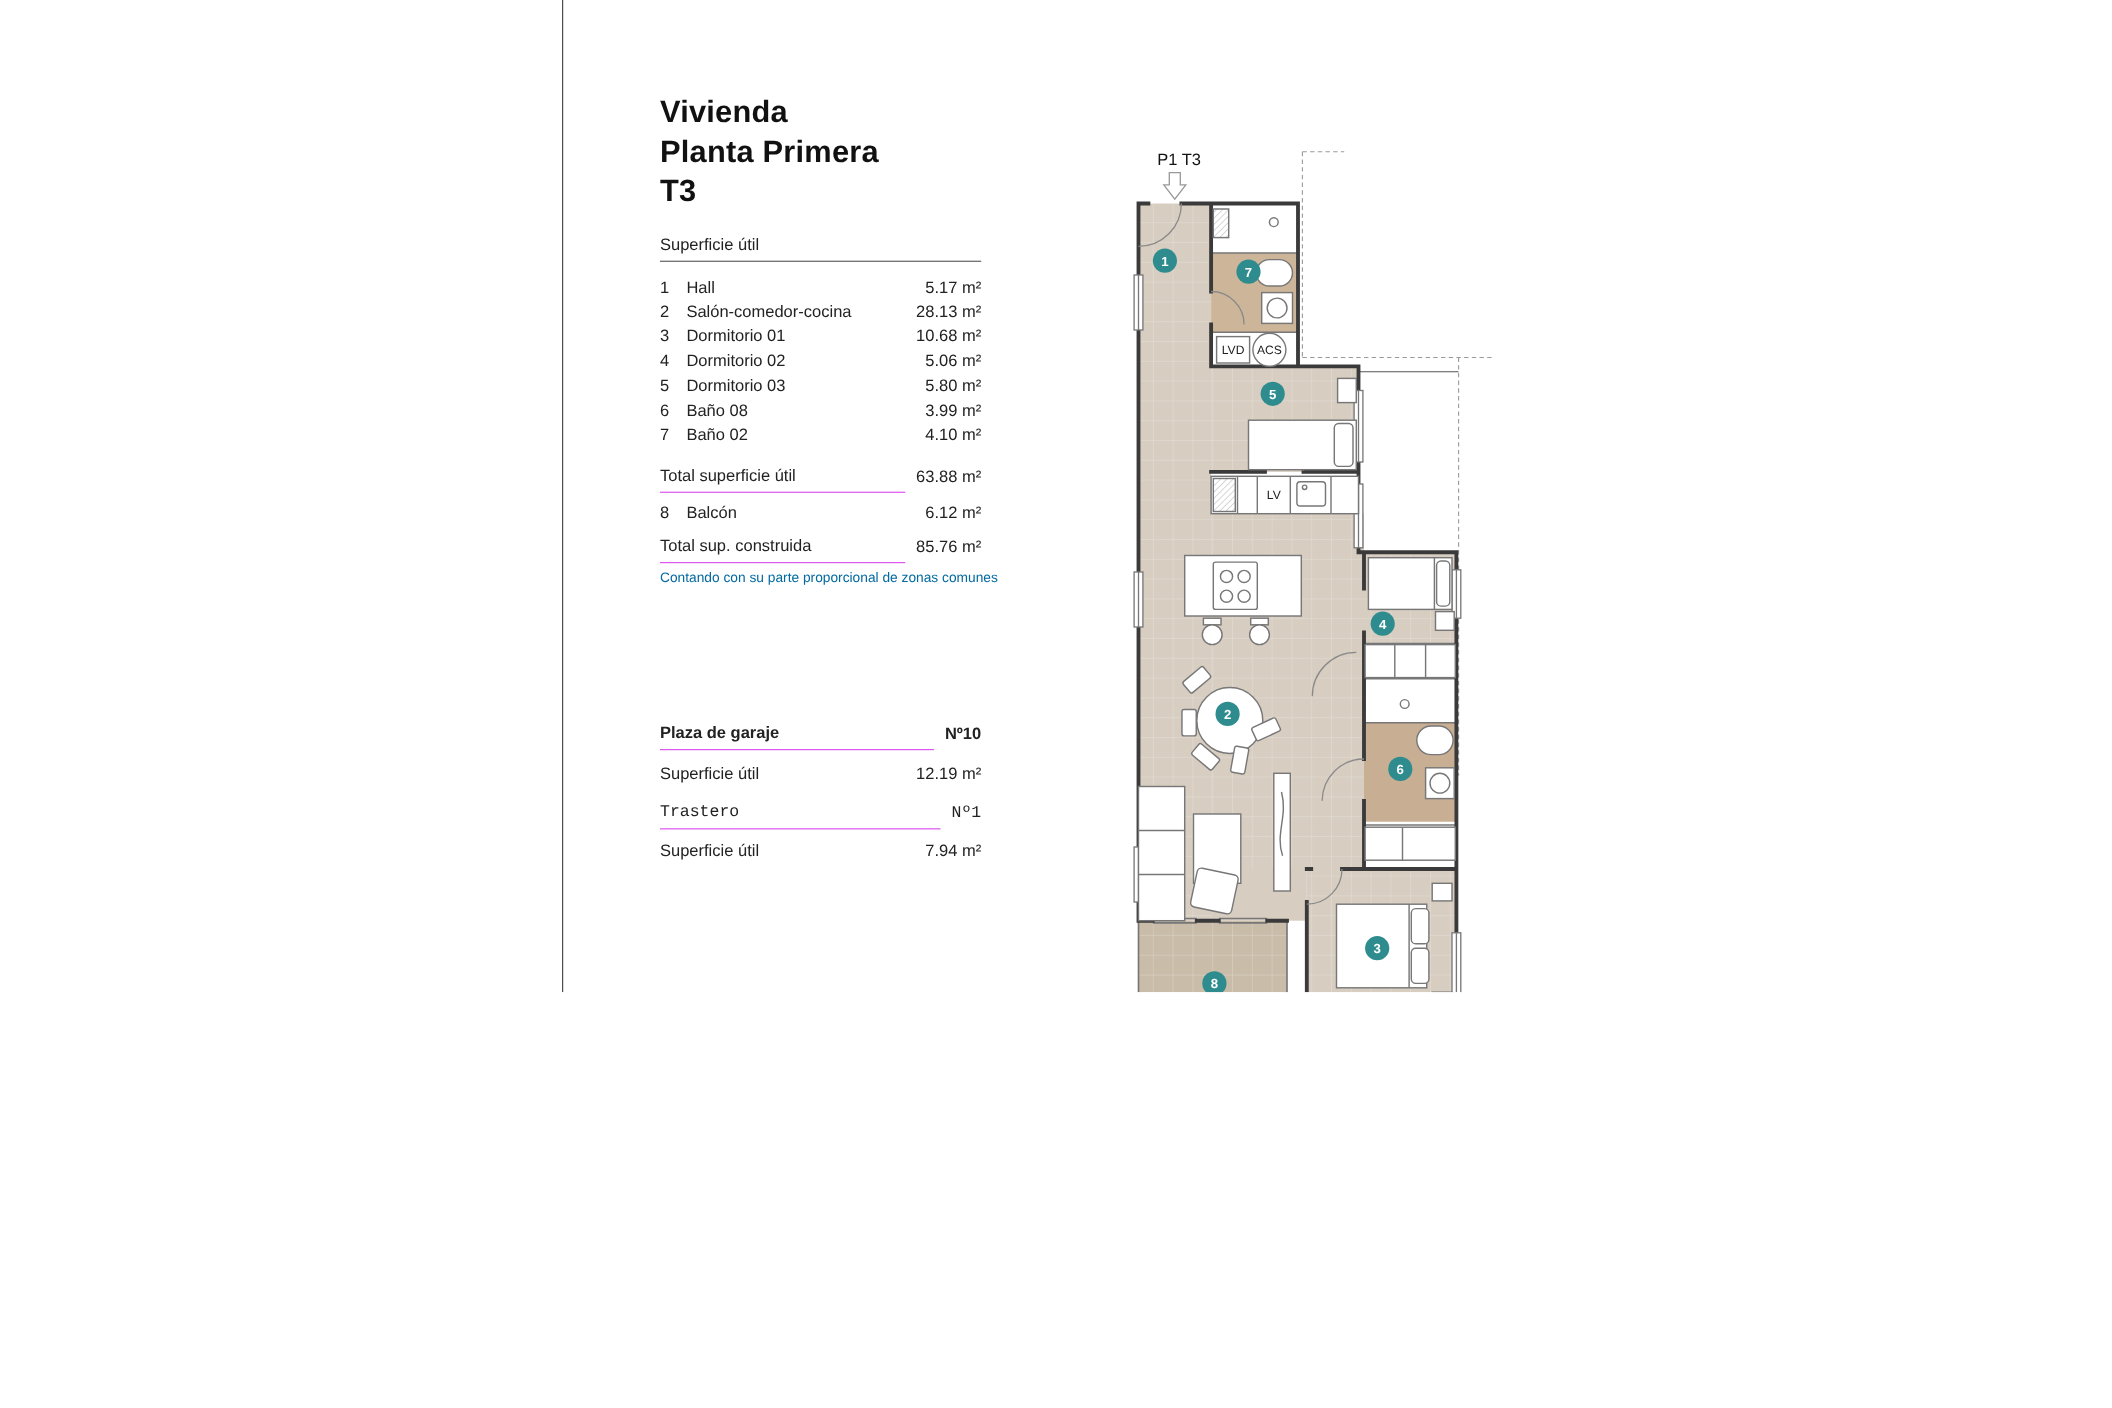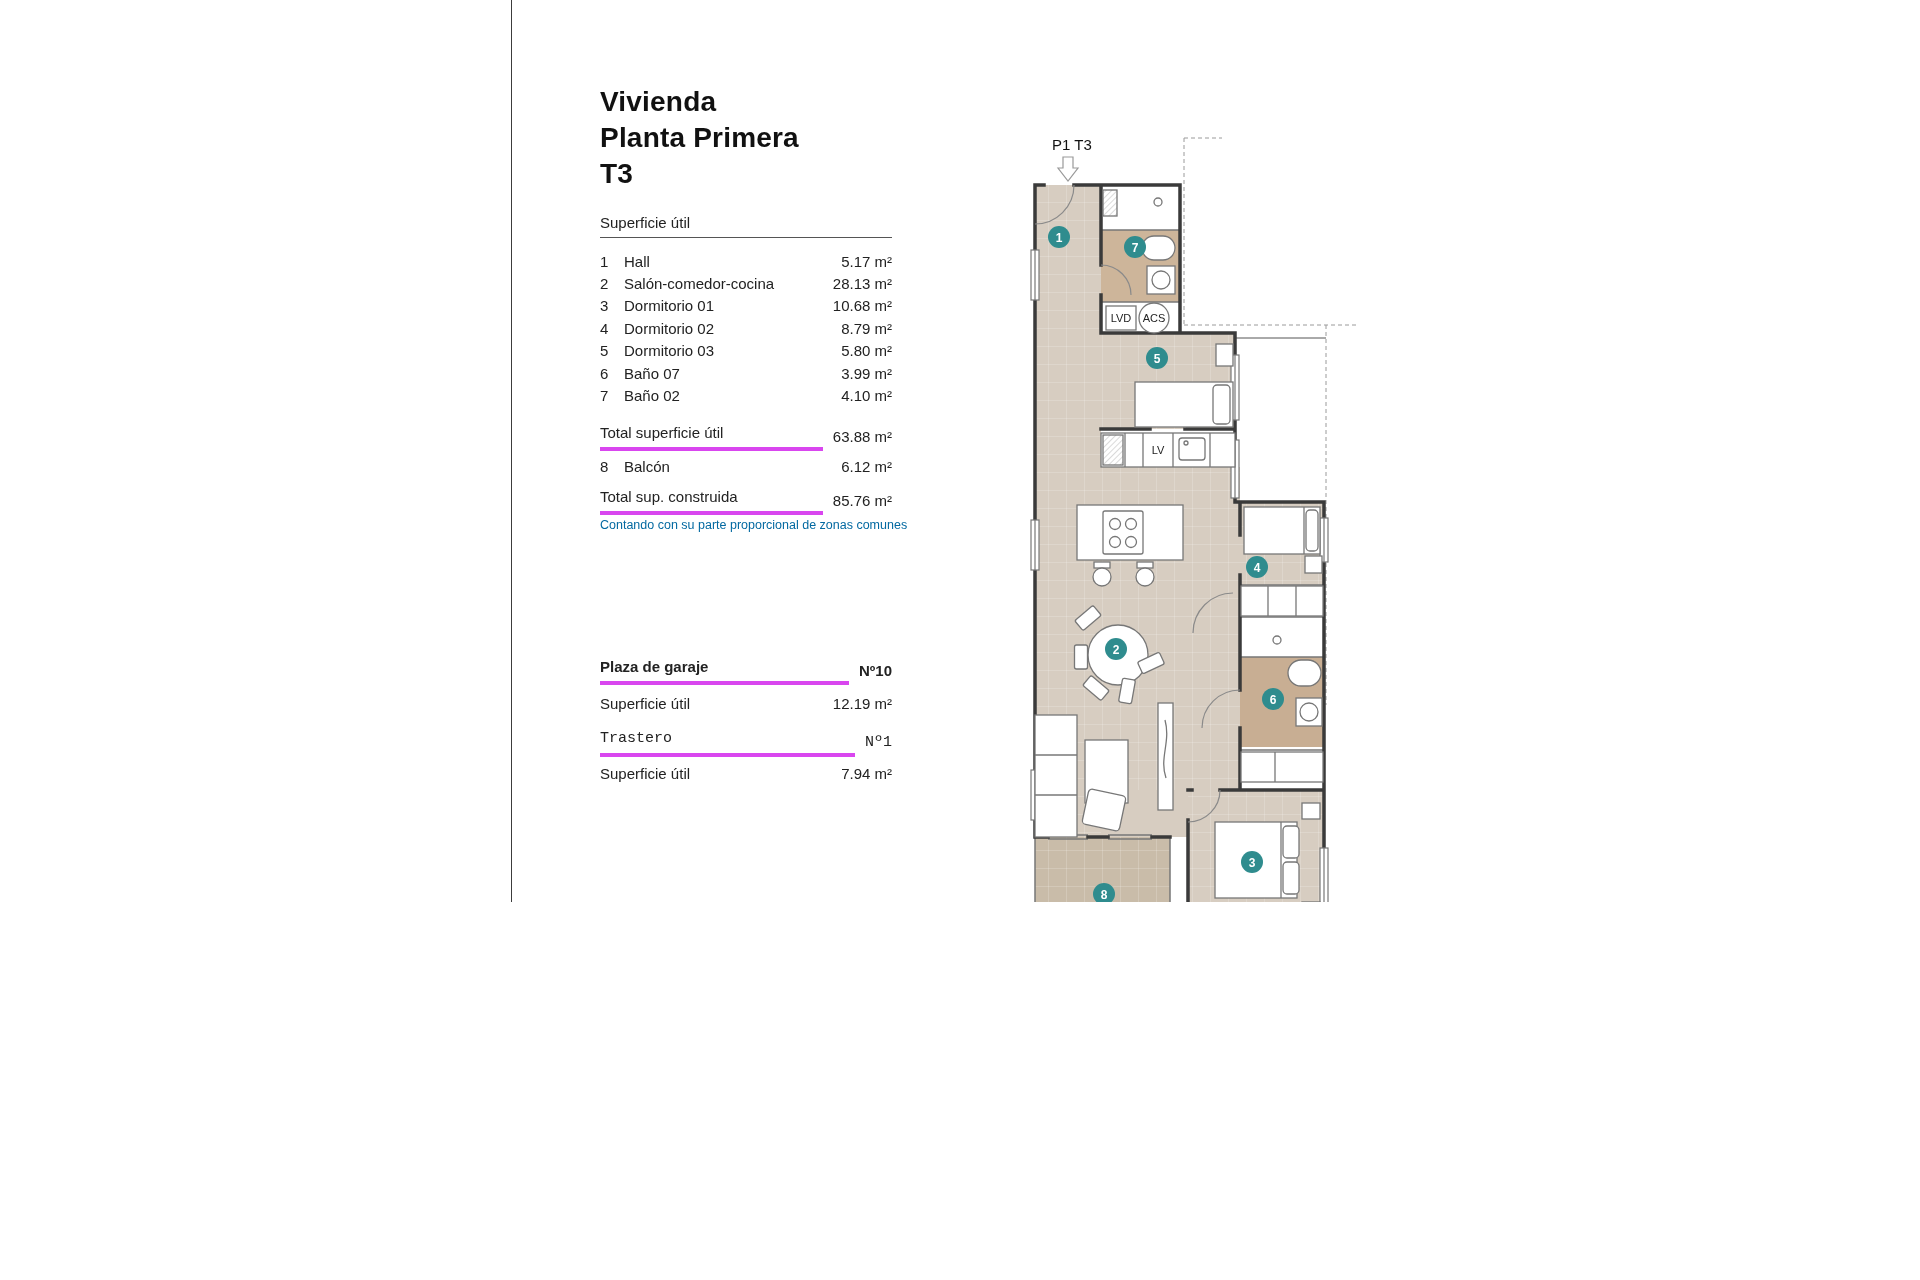--- a/index.html
+++ b/index.html
@@ -8,21 +8,21 @@
   .vline{position:absolute;left:511px;top:0;width:1px;height:1280px;background:#3c3c3c;}
   .title{position:absolute;left:600px;top:84px;font-size:28px;font-weight:700;line-height:36px;color:#111;letter-spacing:0.2px;}
   .hdr-row{position:absolute;left:600px;width:292px;font-size:15px;color:#222;
            border-bottom:1px solid #555;padding-bottom:6px;}
   .rows{position:absolute;left:600px;top:250px;width:292px;}
   .arow{display:flex;align-items:center;height:22.4px;font-size:15px;}
   .arow .num{width:24px;}
   .arow .lbl{flex:1;}
   .arow .val{text-align:center;}
   .trow{position:absolute;left:600px;width:292px;display:flex;align-items:flex-end;font-size:15px;}
-  .trow .lbl-ul{flex:1;border-bottom:4px solid #d946ef;padding-bottom:6px;margin-right:10px;}
+  .trow .lbl-ul{flex:1;border-bottom:1px solid #d946ef;padding-bottom:6px;margin-right:10px;}
   .trow .val{padding-bottom:6px;}
   .note{position:absolute;left:600px;top:518px;width:330px;font-size:12.5px;color:#0369a1;}
   svg{position:absolute;}
   text{font-family:"Liberation Sans", sans-serif;}
 </style>
 </head>
 <body>
 
 <div id="canvas">
 
@@ -48,30 +48,30 @@
       <span class="val">28.13 m²</span>
     </div>
     <div class="arow">
       <span class="num">3</span>
       <span class="lbl">Dormitorio 01</span>
       <span class="val">10.68 m²</span>
     </div>
     <div class="arow">
       <span class="num">4</span>
       <span class="lbl">Dormitorio 02</span>
-      <span class="val">8.79 m²</span>
+      <span class="val">5.06 m²</span>
     </div>
     <div class="arow">
       <span class="num">5</span>
       <span class="lbl">Dormitorio 03</span>
       <span class="val">5.80 m²</span>
     </div>
     <div class="arow">
       <span class="num">6</span>
-      <span class="lbl">Baño 07</span>
+      <span class="lbl">Baño 08</span>
       <span class="val">3.99 m²</span>
     </div>
     <div class="arow">
       <span class="num">7</span>
       <span class="lbl">Baño 02</span>
       <span class="val">4.10 m²</span>
     </div>
   </div>
 
   <div class="trow" style="top:424px;">

